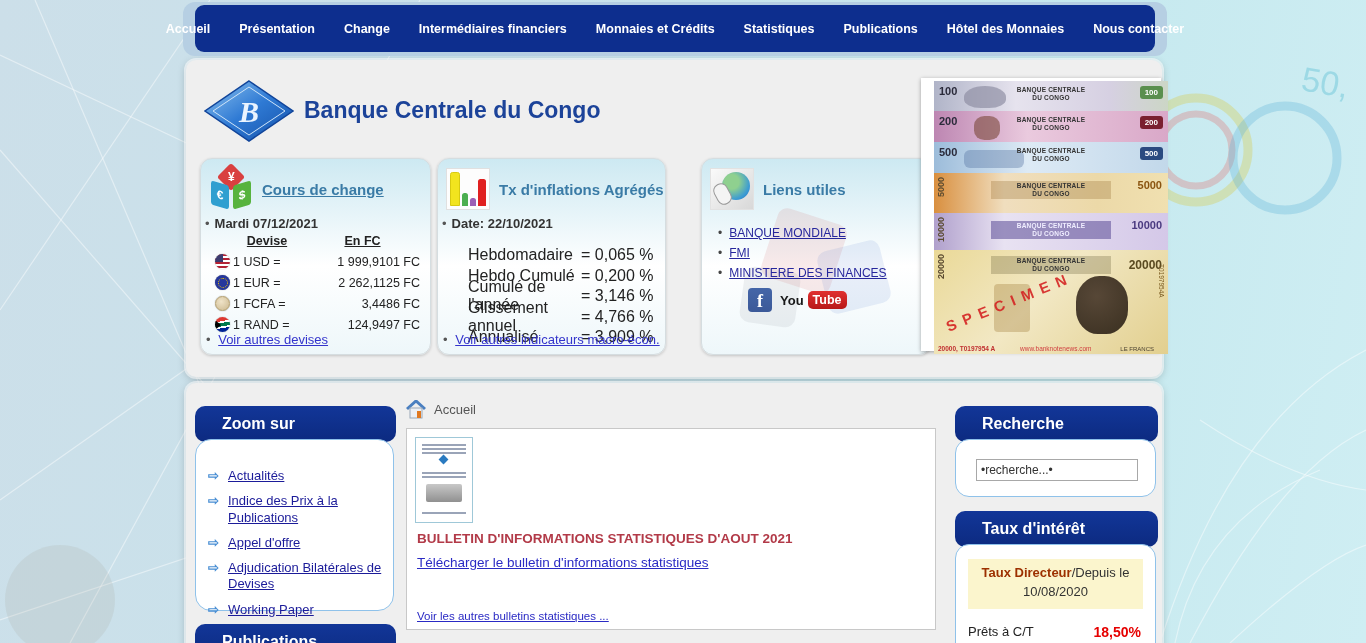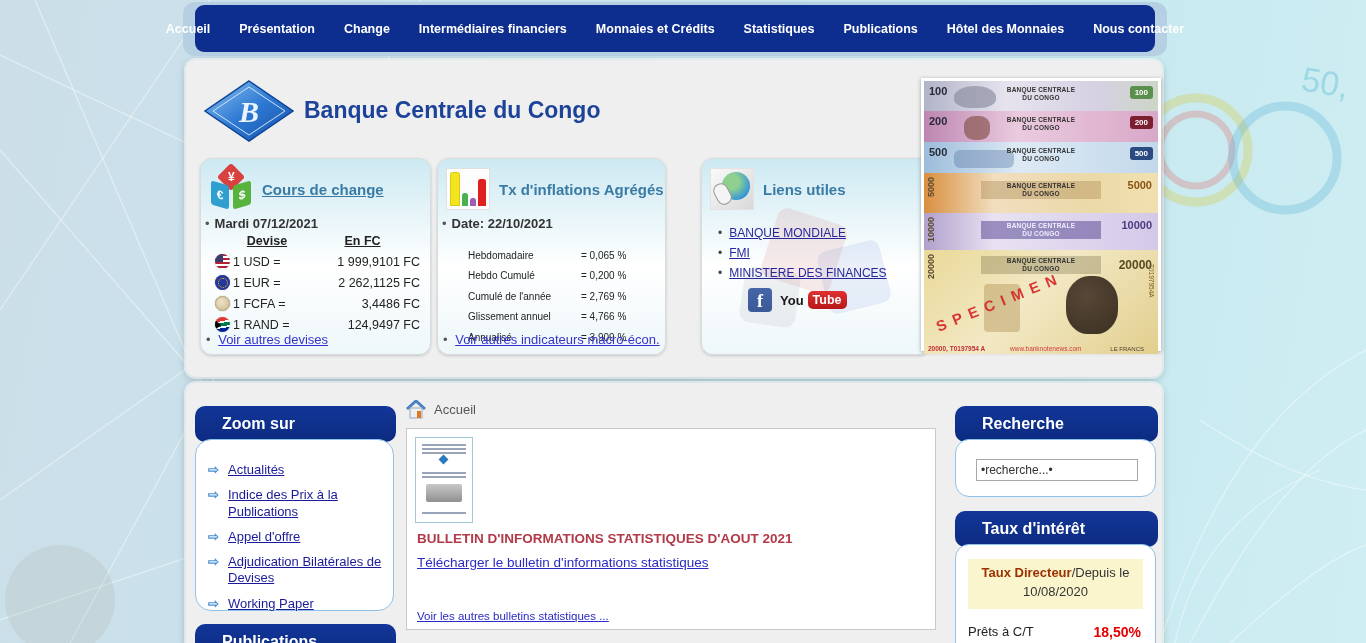--- a/index.html
+++ b/index.html
@@ -75,42 +75,42 @@
   .flag-us::before{content:"";position:absolute;left:0;top:0;width:8px;height:8px;background:#3c3b6e;}
   .flag-eu{background:#26379c;}
   .flag-eu::after{content:"";position:absolute;inset:2.5px;border-radius:50%;border:1.5px dotted #f6c700;}
   .flag-fcfa{background:radial-gradient(circle at 40% 35%,#efe3c8,#cbb88e);border:1px solid #b5a070;box-sizing:border-box;}
   .flag-za{background:linear-gradient(170deg,#de3831 0 30%,#fff 30% 40%,#007a4d 40% 60%,#fff 60% 70%,#002395 70% 100%);}
   .flag-za::before{content:"";position:absolute;left:0;top:3px;border-left:6px solid #000;
                    border-top:5px solid transparent;border-bottom:5px solid transparent;}
 
   
   .irows{margin-top:14px;}
-  .irow{display:flex;padding-left:30px;font-size:10px;color:#222;height:20.5px;align-items:center;}
+  .irow{display:flex;padding-left:30px;font-size:16px;color:#222;height:20.5px;align-items:center;}
   .irow .ilabel{width:113px;}
 
   
   .fadebox{position:absolute;border-radius:10px;z-index:0;}
   .fade1{left:66px;top:56px;width:72px;height:72px;background:#c03030;opacity:.10;transform:rotate(18deg);}
   .fade2{left:120px;top:86px;width:64px;height:64px;background:#3060c0;opacity:.10;transform:rotate(-14deg);}
   .fade3{left:40px;top:110px;width:56px;height:56px;background:#808890;opacity:.12;transform:rotate(8deg);}
   .ulinks{margin-top:16px;position:relative;z-index:2;}
   .ulink-row{display:flex;gap:7px;align-items:center;margin:0 0 6px 16px;font-size:12px;}
   .ulink-row::before{content:"•";color:#444;}
   .ulink-row a{color:#26269c;text-decoration:underline;cursor:pointer;}
   .social{display:flex;align-items:center;gap:4px;margin:8px 0 0 46px;position:relative;z-index:2;}
   .fb{width:24px;height:24px;background:linear-gradient(180deg,#4566a8,#3b5998);border-radius:4px;color:#fff;
       font-family:"Liberation Serif",serif;font-weight:bold;font-size:18px;display:flex;align-items:flex-end;
       justify-content:center;line-height:22px;cursor:pointer;}
   .yt-you{font-size:13px;font-weight:bold;color:#181818;margin-left:4px;}
   .yt-tube{background:linear-gradient(180deg,#e03030,#b81818);border-radius:5px;color:#fff;font-weight:bold;
            font-size:12.5px;padding:2px 5px;cursor:pointer;}
 
   
-  .money{position:absolute;left:735px;top:18px;width:240px;height:273px;background:#fff;padding:3px 3px;
+  .money{position:absolute;left:735px;top:18px;width:240px;height:273px;background:#fff;padding:3px 13px;
          box-sizing:border-box;box-shadow:0 1px 4px rgba(0,0,0,.35);}
   .note{position:relative;width:234px;margin:0 auto;overflow:hidden;}
   .n100{height:30px;background:linear-gradient(90deg,#b0b4c8 0%,#e6e3ee 35%,#d6d0e2 75%,#ccd6c6 100%);}
   .n100::before{content:"";position:absolute;left:30px;top:5px;width:42px;height:22px;background:#8a8aa0;
                 border-radius:50% 50% 40% 40%;opacity:.65;}
   .n200{height:31px;background:linear-gradient(90deg,#bd86b2 0%,#eacade 40%,#d9a8c8 100%);}
   .n200::before{content:"";position:absolute;left:40px;top:5px;width:26px;height:24px;background:#7a4838;
                 border-radius:40%;opacity:.6;}
   .n500{height:31px;background:linear-gradient(90deg,#9cbcda 0%,#ddeaf5 40%,#c2d8ea 100%);}
   .n500::before{content:"";position:absolute;left:30px;top:8px;width:60px;height:18px;background:#4a6a9a;
@@ -147,21 +147,21 @@
   .lf{position:absolute;right:14px;bottom:2px;font-size:6px;color:#4a4030;z-index:3;}
 
   
   .bottom-box{position:absolute;left:186px;top:383px;width:976px;height:300px;background:#efefef;
               border-radius:10px;z-index:1;box-shadow:0 0 0 2px rgba(255,255,255,.55),0 2px 8px rgba(0,0,0,.25);}
   .side-head{position:absolute;width:201px;height:36px;background:linear-gradient(180deg,#123698,#0c2a80);
              border-radius:10px;color:#fff;font-size:16px;font-weight:bold;line-height:36px;
              padding-left:27px;box-sizing:border-box;}
   .zoom-head{left:9px;top:23px;}
   .zoom-body{position:absolute;left:9px;top:56px;width:199px;height:172px;background:#fff;
-             border:1px solid #8fc2ea;border-radius:16px;padding:22px 6px 0 12px;box-sizing:border-box;}
+             border:1px solid #8fc2ea;border-radius:16px;padding:28px 6px 0 12px;box-sizing:border-box;}
   .zitem{display:flex;gap:6px;margin-bottom:9px;font-size:13px;line-height:1.25;}
   .zarrow{color:#4a8fd4;font-weight:bold;flex:0 0 14px;}
   .zarrow::before{content:"⇨";}
   .zitem a{color:#1b1b99;text-decoration:underline;cursor:pointer;}
   .pub-head{left:9px;top:241px;}
 
   .crumb{position:absolute;left:220px;top:17px;display:flex;align-items:center;gap:8px;
          font-size:13px;color:#555;}
   .content-box{position:absolute;left:220px;top:45px;width:528px;height:200px;background:#fff;
                border:1px solid #c8c8c8;}
@@ -308,21 +308,21 @@
         <div class="irow">
             <span class="ilabel">Hebdomadaire</span>
             <span>= 0,065 %</span>
           </div>
         <div class="irow">
             <span class="ilabel">Hebdo Cumulé</span>
             <span>= 0,200 %</span>
           </div>
         <div class="irow">
             <span class="ilabel">Cumulé de l'année</span>
-            <span>= 2,769 %</span>
+            <span>= 3,146 %</span>
           </div>
         <div class="irow">
             <span class="ilabel">Glissement annuel</span>
             <span>= 4,766 %</span>
           </div>
         <div class="irow">
             <span class="ilabel">Annualisé</span>
             <span>= 3,909 %</span>
           </div>
       </div>

